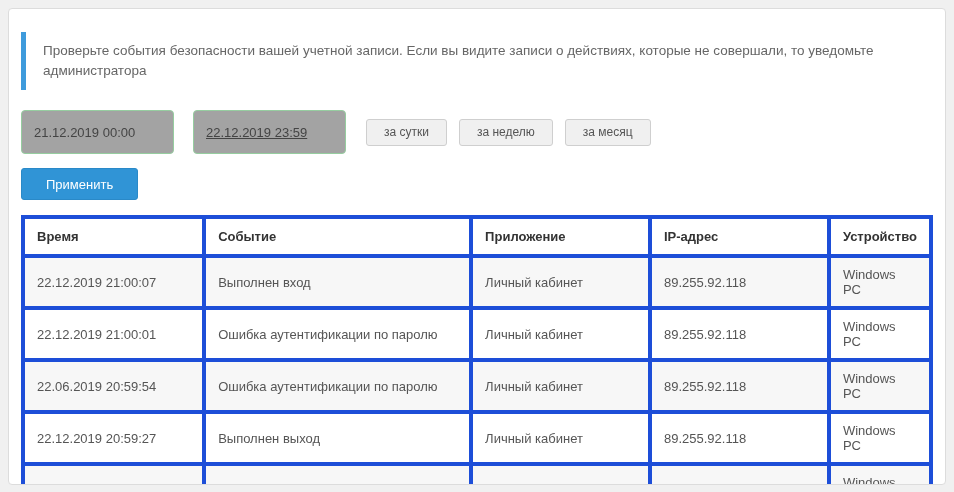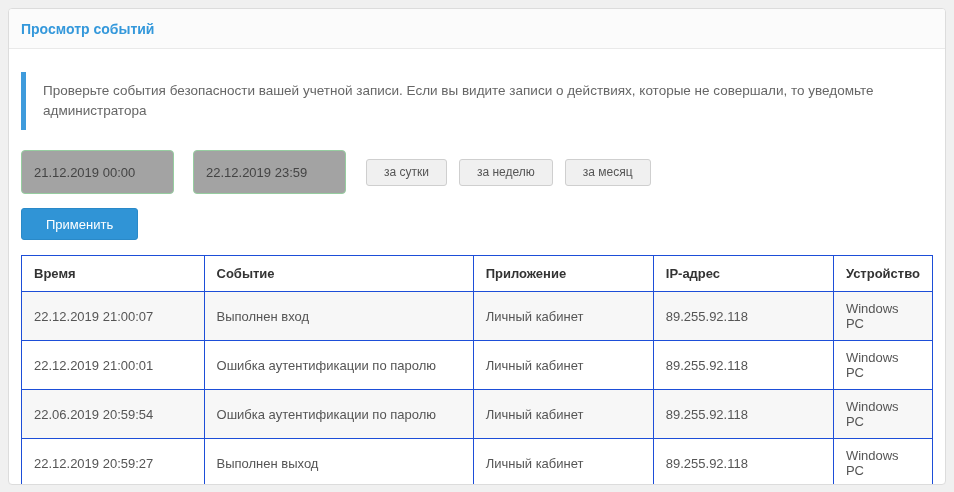--- a/index.html
+++ b/index.html
@@ -51,21 +51,21 @@
     height: 44px;
     border: 1px solid #96cda0;
     border-radius: 4px;
     padding: 0 12px;
     font-family: "Liberation Sans", sans-serif;
     font-size: 13px;
     color: #444444;
     background: #a3a3a3;
     outline: none;
   }
-  .date-input + .date-input { margin-left: 19px; }
+  .date-input + .date-input { margin-left: 19px; text-decoration: underline; }
   .quick-btn {
     margin-left: 12px;
     height: 27px;
     padding: 0 17px;
     background: #f0f0f0;
     border: 1px solid #cfcfcf;
     border-radius: 3px;
     font-family: "Liberation Sans", sans-serif;
     font-size: 12px;
     color: #555555;
@@ -85,21 +85,21 @@
     cursor: pointer;
     display: inline-block;
   }
   .table-wrap { margin-top: 15px; }
   table.events {
     width: 100%;
     border-collapse: collapse;
     font-size: 13px;
   }
   table.events th, table.events td {
-    border: 1px solid #1d4ed8;
+    border: 4px solid #1d4ed8;
     text-align: left;
     vertical-align: middle;
   }
   table.events th {
     padding: 10px 12px;
     color: #333333;
     font-weight: bold;
     background: #ffffff;
   }
   table.events td {
@@ -112,23 +112,20 @@
   col.c-event  { width: 29.8%; }
   col.c-app    { width: 19.9%; }
   col.c-ip     { width: 19.9%; }
   col.c-device { width: 10.2%; }
 </style>
 </head>
 <body>
 
 <div class="card">
 
-  <div class="card-header">
-    <h2 class="card-title">Просмотр событий</h2>
-  </div>
 
   <div class="card-body">
 
     <div class="notice">
       <span>Проверьте события безопасности вашей учетной записи. Если вы видите записи о действиях, которые не совершали, то уведомьте администратора</span>
     </div>
 
     <div class="filter-row">
       <input class="date-input" type="text" value="21.12.2019 00:00" style="">
       <input class="date-input" type="text" value="22.12.2019 23:59" style="">

